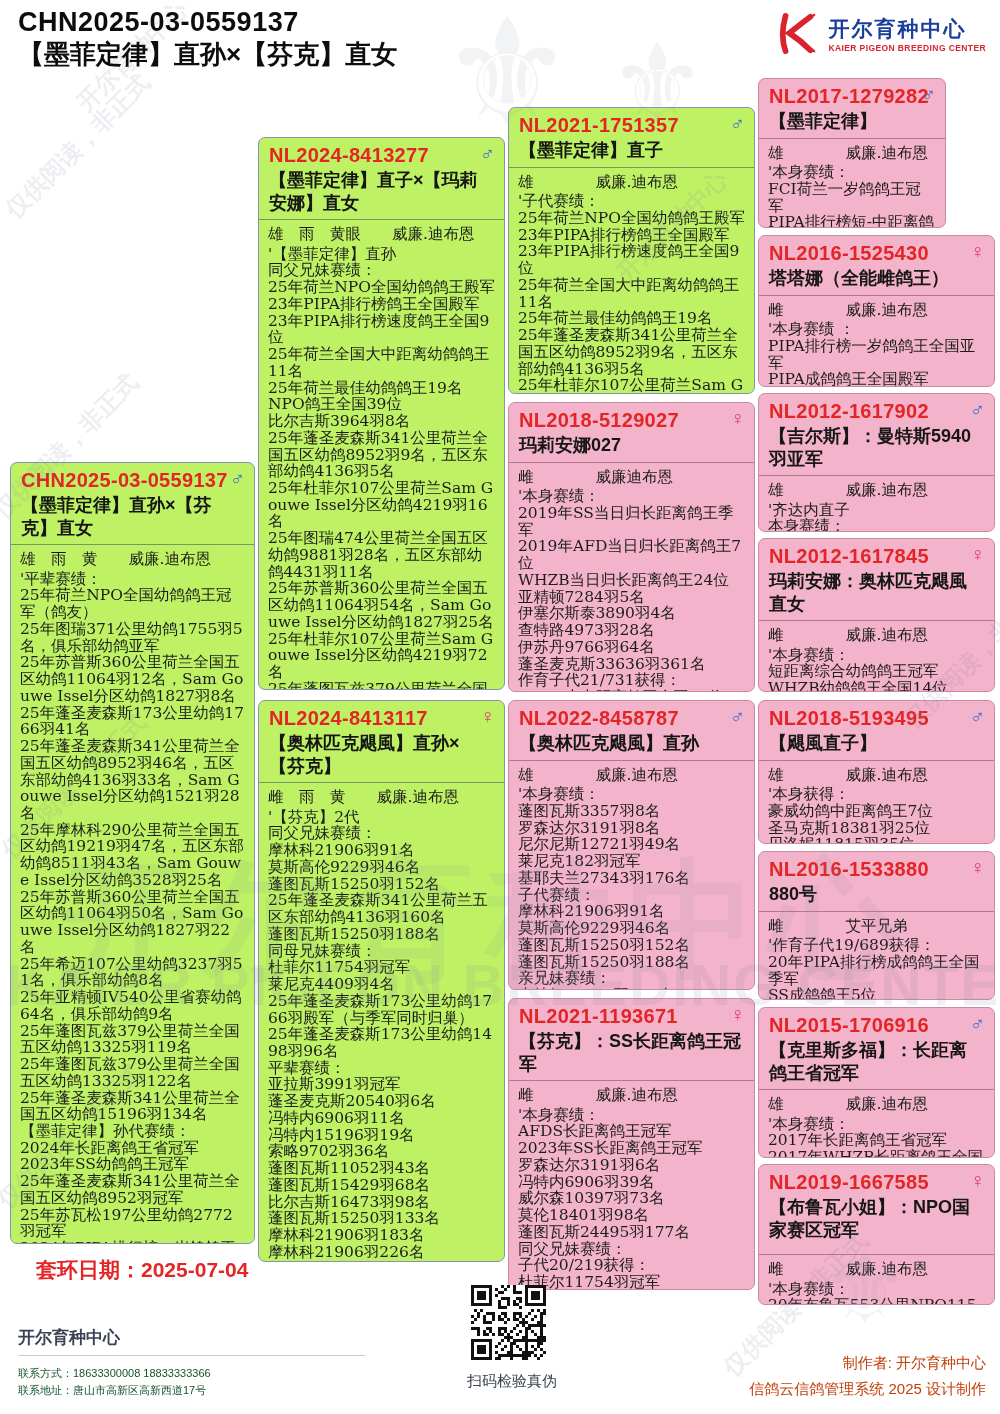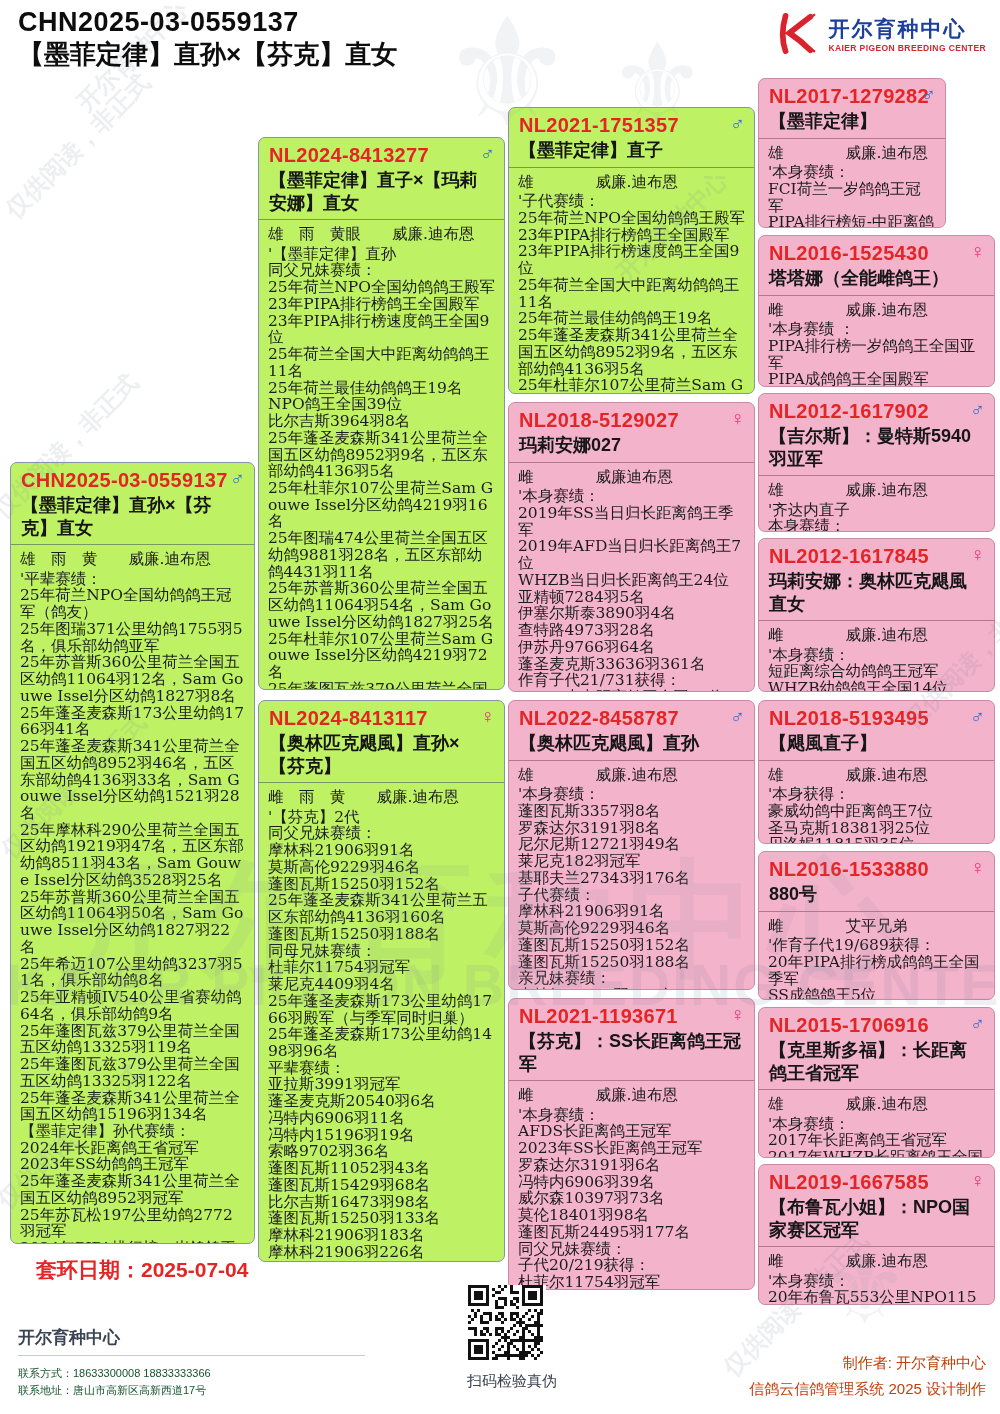--- a/index.html
+++ b/index.html
@@ -43,28 +43,28 @@
   .pos-4{left:508px;top:402px;width:247px;height:290px;}
   .pos-5{left:508px;top:700px;width:247px;height:290px;}
   .pos-6{left:508px;top:998px;width:247px;height:292px;}
   .pos-7{left:758px;top:78px;width:188px;height:150px;}
   .pos-8{left:758px;top:235px;width:237px;height:152px;border-radius:7px;}
   .pos-9{left:758px;top:393px;width:237px;height:139px;}
   .pos-10{left:758px;top:538px;width:237px;height:154px;}
   .pos-11{left:758px;top:700px;width:237px;height:144px;}
   .pos-12{left:758px;top:851px;width:237px;height:149px;}
   .pos-13{left:758px;top:1007px;width:237px;height:151px;}
-  .pos-14{left:758px;top:1164px;width:237px;height:141px;}
+  .pos-14{left:758px;top:1164px;width:237px;height:141px;gap:8px;}
   
   .ring-date{position:absolute;left:12px;top:1256px;font-size:21px;font-weight:800;color:#e42525;z-index:3;margin-left:24px;}
   
   .footer-left{position:absolute;left:18px;top:1326px;z-index:4;}
   .footer-brand{font-size:17px;font-weight:800;color:#3a4354;padding-bottom:6px;border-bottom:1px solid #c6ccd6;width:347px;}
   .footer-contact{font-size:11px;color:#14532d;margin-top:9px;line-height:1.55;}
-  .qr-wrap{position:absolute;left:467px;top:1285px;width:80px;text-align:left;z-index:4;}
+  .qr-wrap{position:absolute;left:467px;top:1285px;width:80px;text-align:right;z-index:4;}
   .qr-box{width:78px;height:78px;margin:0 auto;background:#fff;}
   .qr-caption{font-size:15px;color:#3c4450;margin-top:9px;white-space:nowrap;}
   .footer-right{position:absolute;right:14px;top:1350px;text-align:right;font-size:15px;color:#c2410c;line-height:1.75;z-index:4;}
   
   .wm{position:absolute;pointer-events:none;white-space:nowrap;font-weight:700;color:rgba(115,125,148,.13);z-index:3;}
   .wm.r45{transform:rotate(-45deg);}
   .wm-a{top:130px;left:-18px;font-size:24px;}
   .wm-b{top:430px;left:-30px;font-size:24px;}
   .wm-c{top:770px;left:-22px;font-size:24px;}
   .wm-d{top:1120px;left:-26px;font-size:24px;}

